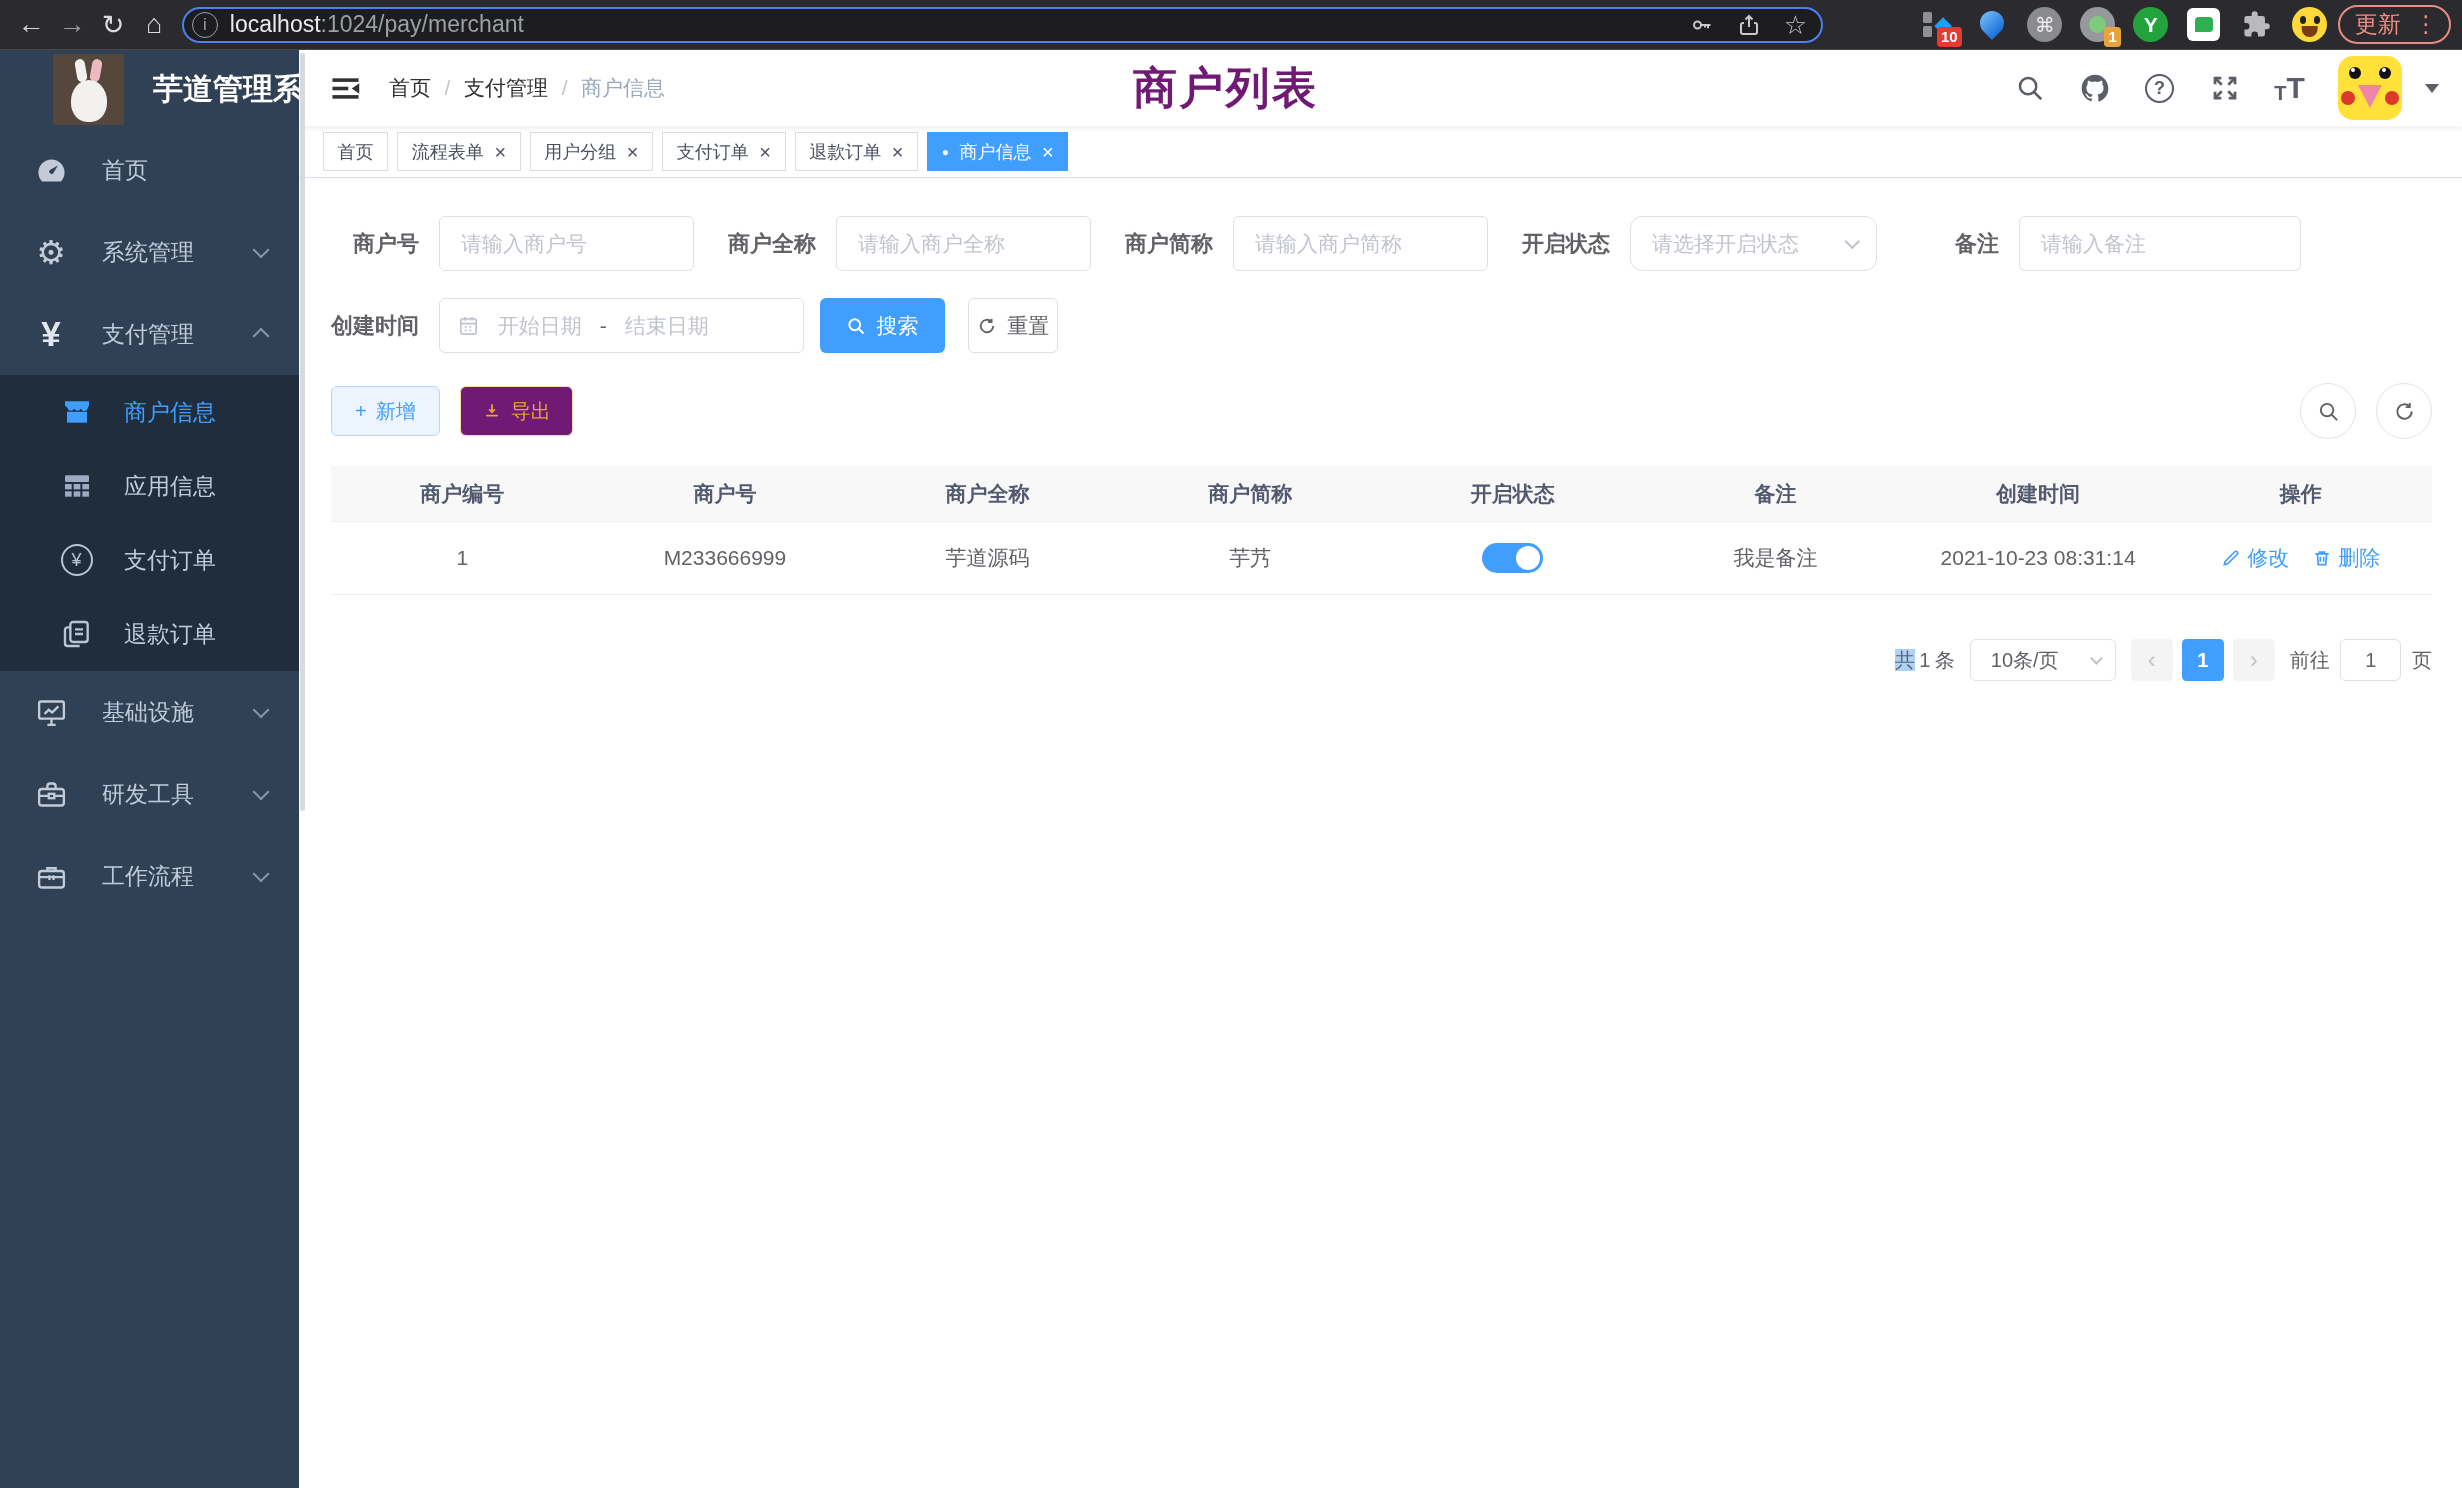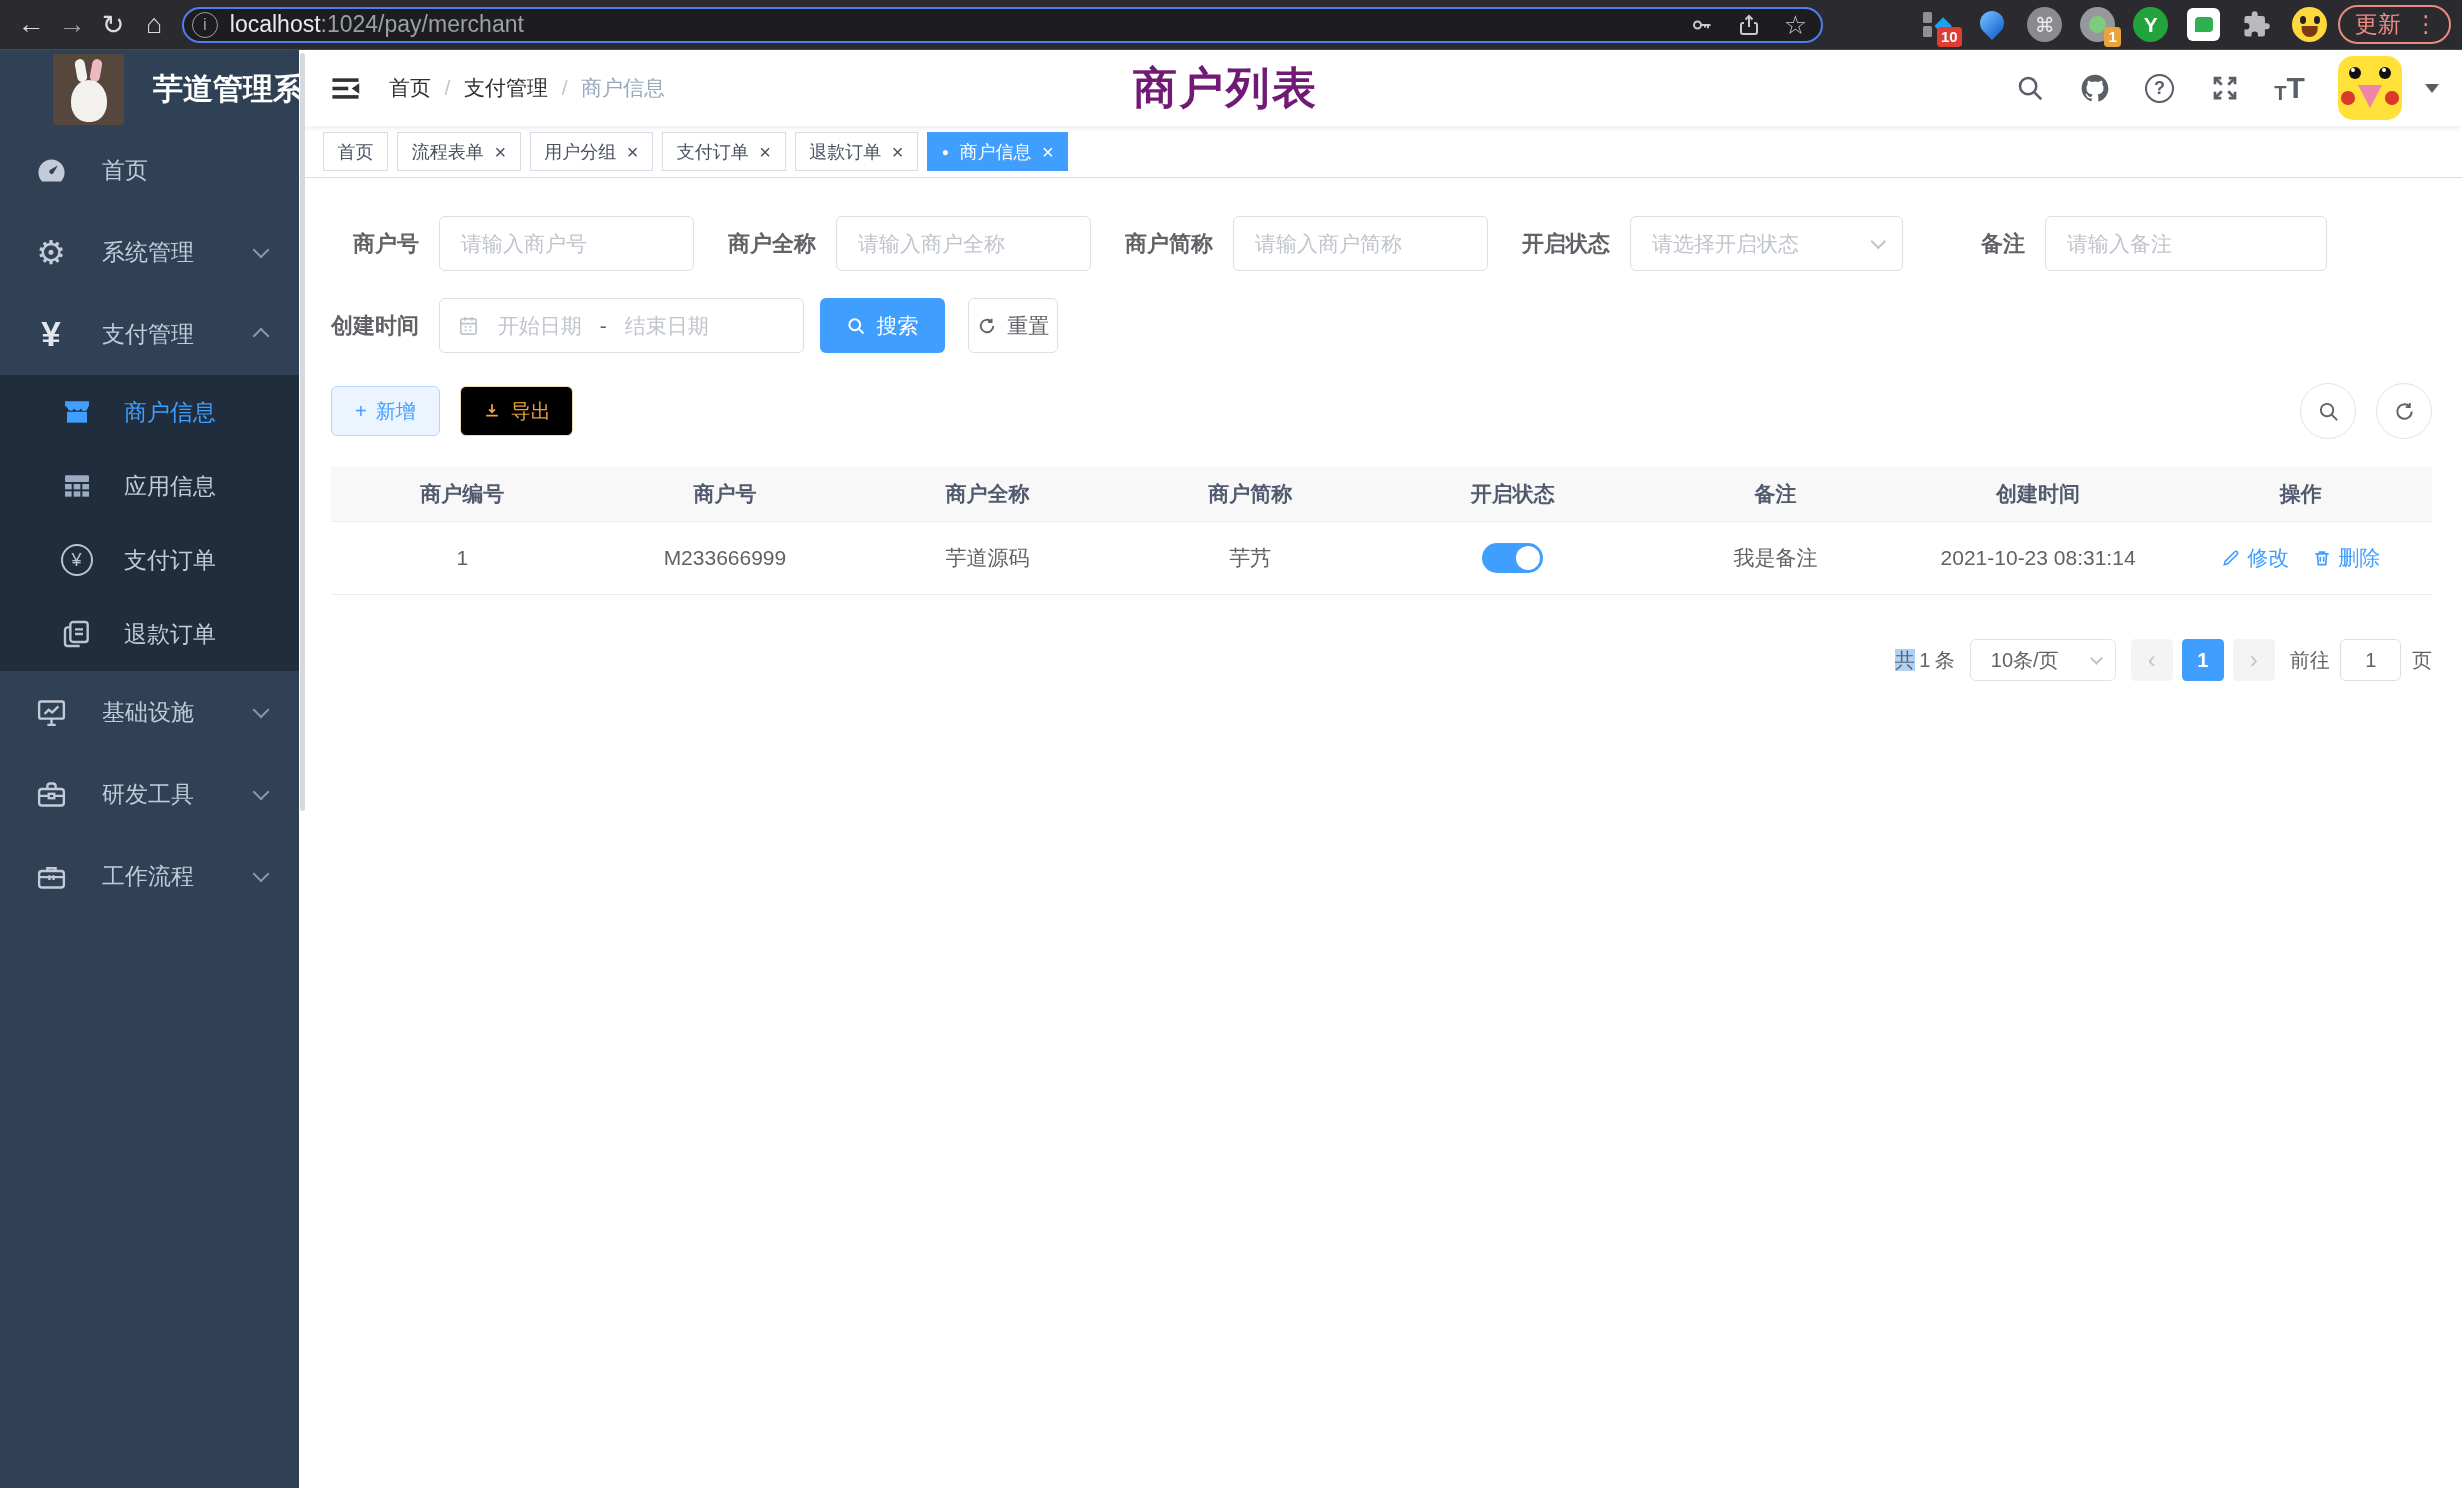--- a/index.html
+++ b/index.html
@@ -113,38 +113,38 @@
   
   .app-main { padding:38px 30px 0 32px; }
   .filter-row { display:flex; flex-wrap:wrap; align-items:center; }
   .f-item { display:inline-flex; align-items:center; margin:0 34px 27px 0; }
   .f-item label { min-width:88px; text-align:right; font-size:22px; font-weight:700; color:#606266;
                   margin-right:20px; white-space:nowrap; }
   .el-input { height:55px; border:1.5px solid #dcdfe6; border-radius:6px; padding:0 21px; font-size:21px;
               color:#606266; background:#fff; outline:none; font-family:inherit; }
   .el-input::placeholder { color:#c0c4cc; }
   .w336 { width:255px; } .w372 { width:282px; }
-  .el-select { width:273px; height:55px; border:1.5px solid #dcdfe6; border-radius:6px; display:flex;
+  .el-select { width:247px; height:55px; border:1.5px solid #dcdfe6; border-radius:12px; display:flex;
                align-items:center; justify-content:space-between; padding:0 18px 0 21px; cursor:pointer; background:#fff; }
   .el-select .ph { font-size:21px; color:#c0c4cc; }
   .sel-chev { width:10.6px; height:10.6px; border-right:2.3px solid #c0c4cc; border-bottom:2.3px solid #c0c4cc;
               transform:rotate(45deg) translate(-1.5px,-1.5px); }
   .date-range { width:365px; height:55px; border:1.5px solid #dcdfe6; border-radius:6px; display:flex;
                 align-items:center; gap:18px; padding:0 16.7px; background:#fff; }
   .date-range .ph { font-size:21px; color:#c0c4cc; }
   .date-range .dash { font-size:21px; color:#606266; }
   .btn { height:55px; border-radius:6px; display:inline-flex; align-items:center; gap:10.6px; font-size:21px;
          cursor:pointer; border:none; font-family:inherit; }
   .btn-search { background:#409EFF; color:#fff; padding:0 26px; margin-left:16px; }
   .btn-reset { background:#fff; color:#606266; border:1.5px solid #dcdfe6; padding:0 8px; margin-left:23px; }
   .toolbar-row { display:flex; align-items:center; margin-top:3px; }
   .btn-mini { height:50px; border-radius:6px; display:inline-flex; align-items:center; gap:9px; font-size:20px;
               cursor:pointer; font-family:inherit; }
   .btn-add { background:#ecf5ff; border:1.5px solid #b3d8ff; color:#409eff; padding:0 23px; }
-  .btn-export { background:#000000; border:1.5px solid #f5dab1; color:#e6a23c; padding:0 21px; margin-left:20px; }
+  .btn-export { background:#701a75; border:1.5px solid #f5dab1; color:#e6a23c; padding:0 21px; margin-left:20px; }
   .tool-circles { margin-left:auto; display:flex; gap:20px; }
   .circle-btn { width:56px; height:56px; border-radius:50%; border:1.5px solid #e0e3e9; background:#fff;
                 display:flex; align-items:center; justify-content:center; color:#606266; cursor:pointer; }
 
   
   .table { margin-top:27px; width:100%; }
   .thead { display:flex; height:56px; align-items:center; background:#f8f8f9; border-bottom:1.5px solid #ebeef5; }
   .th { flex:1; text-align:center; font-size:21px; font-weight:700; color:#515a6e; }
   .tr { display:flex; height:73px; align-items:center; border-bottom:1.5px solid #ebeef5; }
   .td { flex:1; display:flex; align-items:center; justify-content:center; gap:23px; font-size:21px; color:#606266; }

